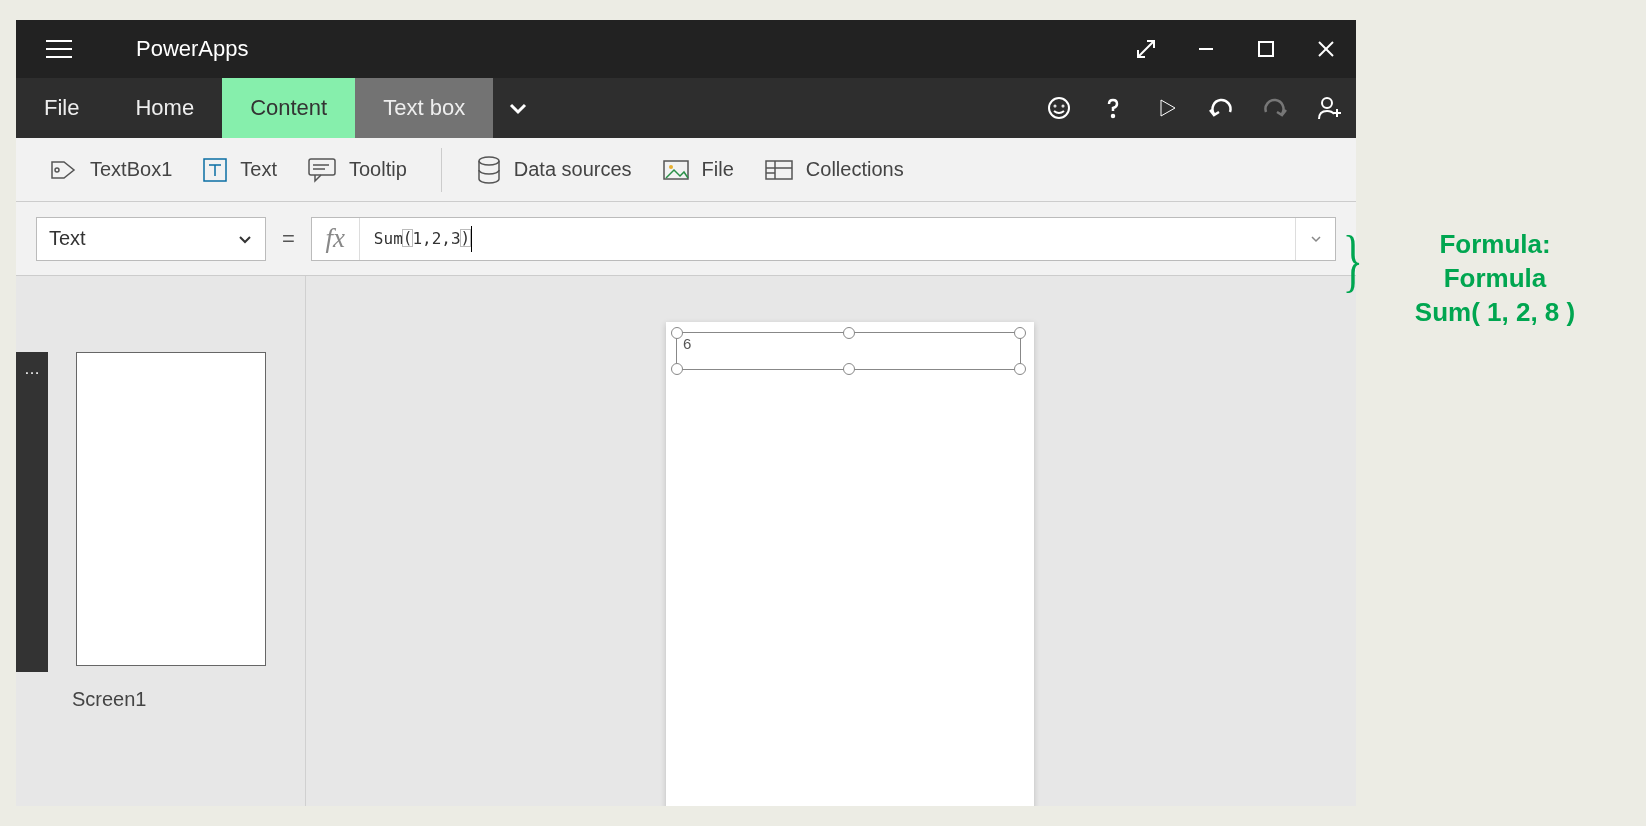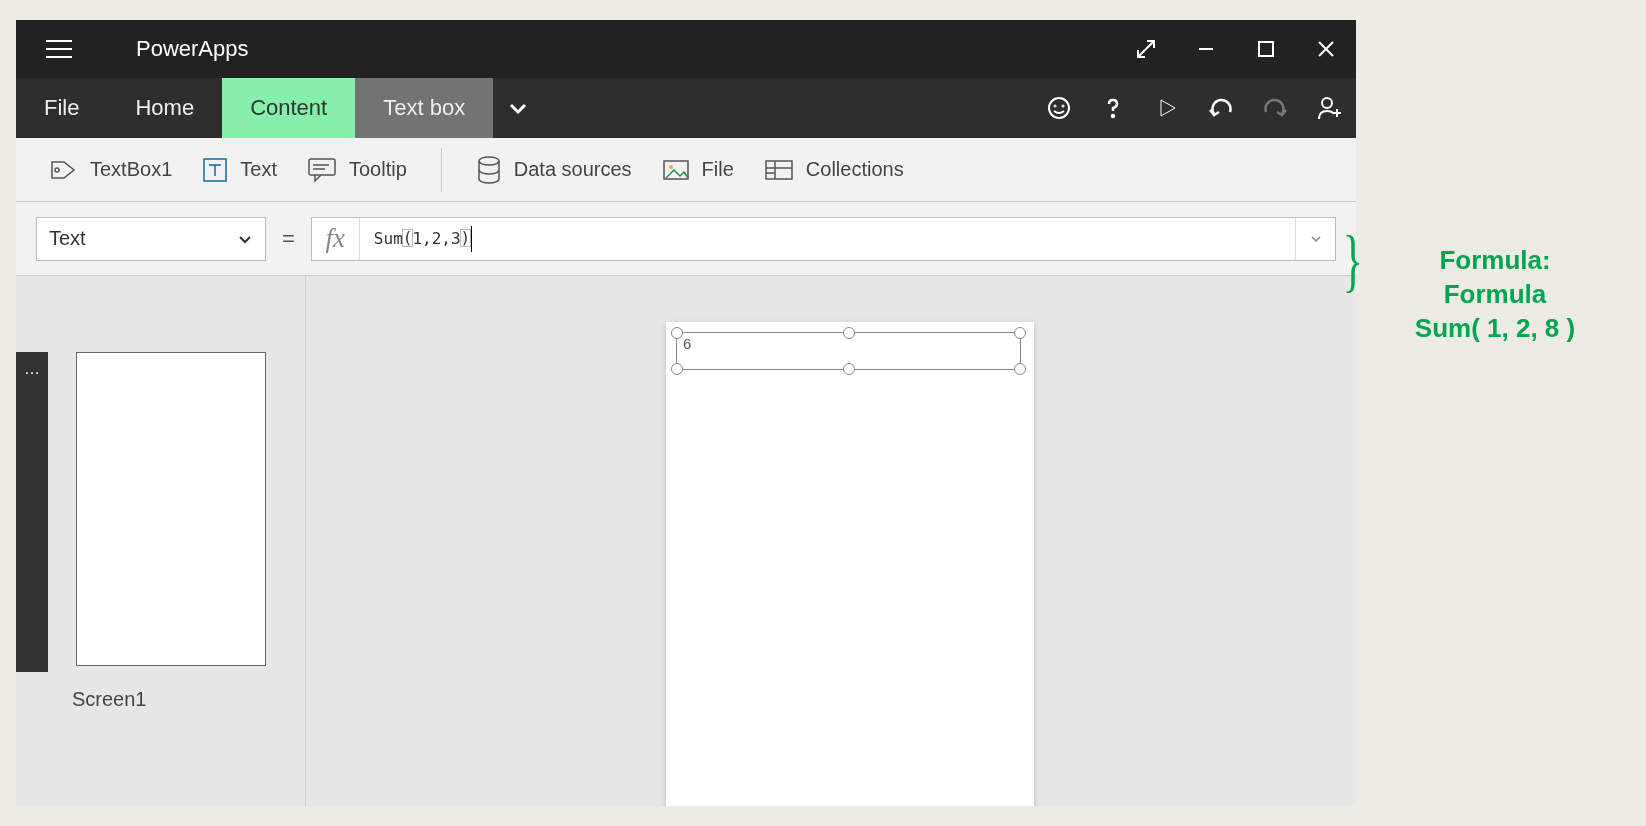--- a/index.html
+++ b/index.html
@@ -206,21 +206,21 @@
       top: 226px;
       font-size: 70px;
       color: #00a650;
       font-family: Georgia, 'Times New Roman', serif;
       transform: scaleX(0.6);
       line-height: 1;
     }
     .annotext {
       position:absolute;
       left: 1380px;
-      top: 244px;
+      top: 228px;
       color: #00a650;
       font-size: 26px;
       font-weight: 700;
       text-align: center;
       line-height: 1.3;
       font-family: "Segoe UI", Arial, sans-serif;
       min-width: 230px;
     }
   </style>
 </head>

